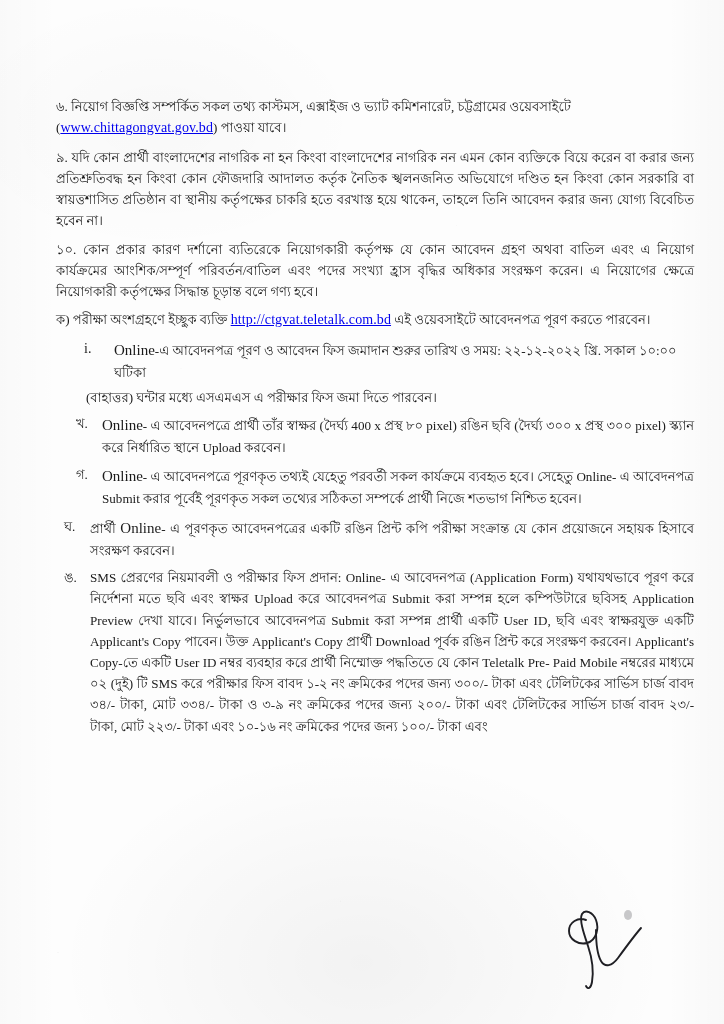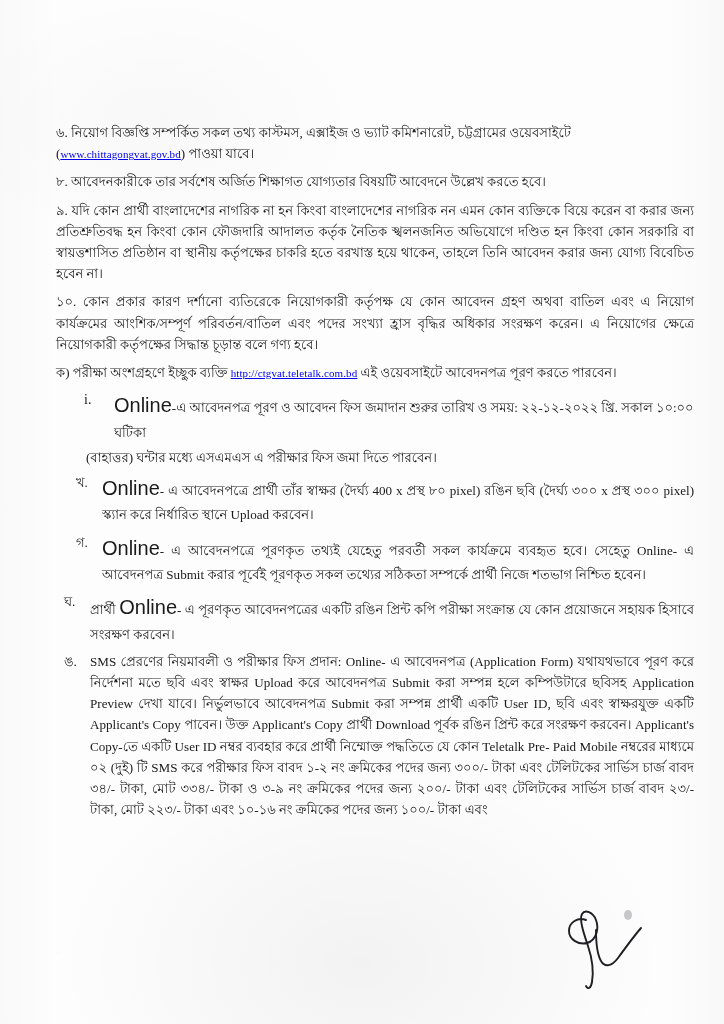--- a/index.html
+++ b/index.html
@@ -39,47 +39,47 @@
       radial-gradient(circle at 47% 88%, rgba(0,0,0,.05) 0 .6px, transparent .7px),
       radial-gradient(circle at 8% 93%, rgba(0,0,0,.05) 0 .6px, transparent .7px),
       radial-gradient(circle at 71% 75%, rgba(0,0,0,.035) 0 .5px, transparent .6px),
       radial-gradient(circle at 25% 36%, rgba(0,0,0,.035) 0 .5px, transparent .6px);
   }
 
   
   .doc-body {
     position: absolute;
     left: 56px;
-    top: 122px;
+    top: 96px;
     width: 638px;
     color: #1a1a1a;
     font-size: 13.1px;
     line-height: 1.62;
     text-align: justify;
     text-justify: inter-word;
   }
 
   .para {
     margin: 0 0 7px 0;
     text-align: justify;
   }
   .para-tight { margin-bottom: 3px; }
 
   .link {
     text-decoration: underline;
     font-family: "Liberation Serif", serif;
-    font-size: 11px;
+    font-size: 14px;
     letter-spacing: .1px;
   }
 
   .heading-underline {
     text-decoration: underline;
     text-underline-offset: 2px;
   }
-  .en-lg { font-family: Liberation Sans, sans-serif; font-size: 20px; }
+  .en-lg { font-family: Liberation Serif, serif; font-size: 15px; }
 
   
   .roman-list {
     margin: 2px 0 2px 0;
     padding-left: 58px;
     list-style: none;
   }
   .roman-list li {
     position: relative;
     margin-bottom: 4px;
@@ -141,21 +141,20 @@
 <div class="page">
 
   <div class="doc-body">
 
     <p class="para">
       <span>৬.  নিয়োগ  বিজ্ঞপ্তি  সম্পর্কিত  সকল  তথ্য  কাস্টমস,  এক্সাইজ  ও  ভ্যাট  কমিশনারেট,  চট্টগ্রামের  ওয়েবসাইটে</span><br>
       <span>(</span><a class="link" href="#">www.chittagongvat.gov.bd</a><span>) পাওয়া যাবে।</span>
     </p>
 
 
-    <p class="para">৮. আবেদনকারীকে তার সর্বশেষ অর্জিত শিক্ষাগত যোগ্যতার বিষয়টি আবেদনে উল্লেখ করতে হবে।</p>
 
     <p class="para">৯. যদি কোন প্রার্থী বাংলাদেশের নাগরিক না হন কিংবা বাংলাদেশের নাগরিক নন এমন কোন ব্যক্তিকে বিয়ে করেন বা করার জন্য প্রতিশ্রুতিবদ্ধ হন কিংবা কোন ফৌজদারি আদালত কর্তৃক নৈতিক স্খলনজনিত অভিযোগে দণ্ডিত হন কিংবা কোন সরকারি বা স্বায়ত্তশাসিত প্রতিষ্ঠান বা স্থানীয় কর্তৃপক্ষের চাকরি হতে বরখাস্ত হয়ে থাকেন, তাহলে তিনি আবেদন করার জন্য যোগ্য বিবেচিত হবেন না।</p>
 
     <p class="para">১০. কোন প্রকার কারণ দর্শানো ব্যতিরেকে নিয়োগকারী কর্তৃপক্ষ যে কোন আবেদন গ্রহণ অথবা বাতিল এবং এ নিয়োগ কার্যক্রমের আংশিক/সম্পূর্ণ পরিবর্তন/বাতিল এবং পদের সংখ্যা হ্রাস বৃদ্ধির অধিকার সংরক্ষণ করেন। এ নিয়োগের ক্ষেত্রে নিয়োগকারী কর্তৃপক্ষের সিদ্ধান্ত চূড়ান্ত বলে গণ্য হবে।</p>
 
 
     <p class="para no-indent-item">
       <span>ক)</span>
       <span>পরীক্ষা  অংশগ্রহণে  ইচ্ছুক  ব্যক্তি</span>
       <a class="link" href="#">http://ctgvat.teletalk.com.bd</a>

